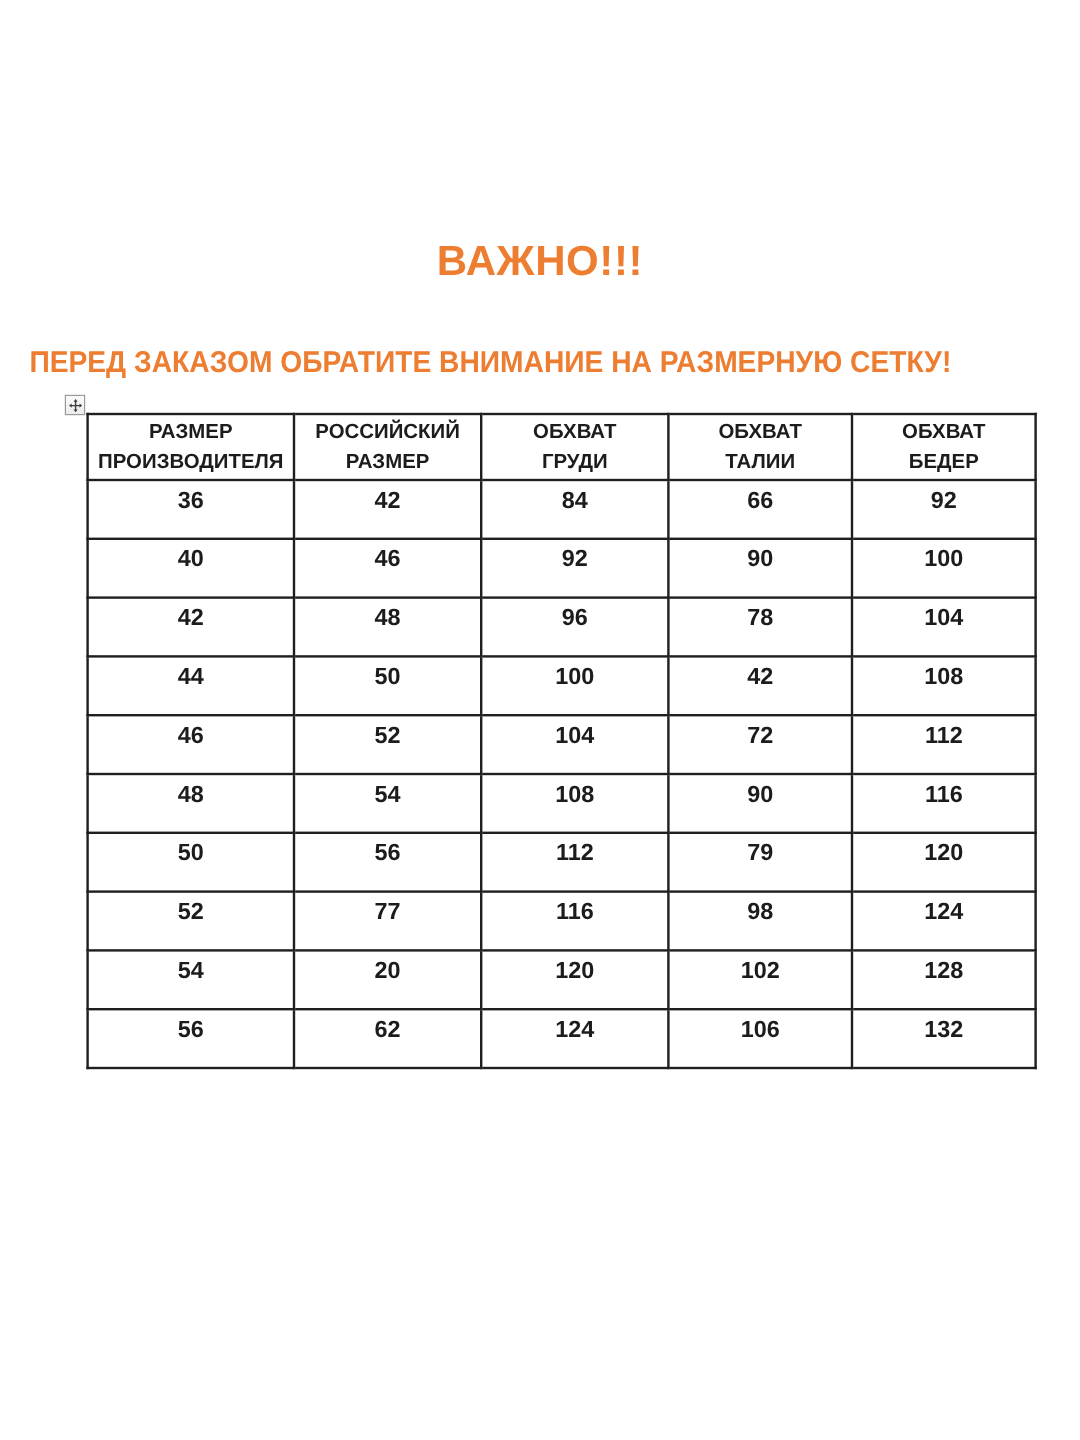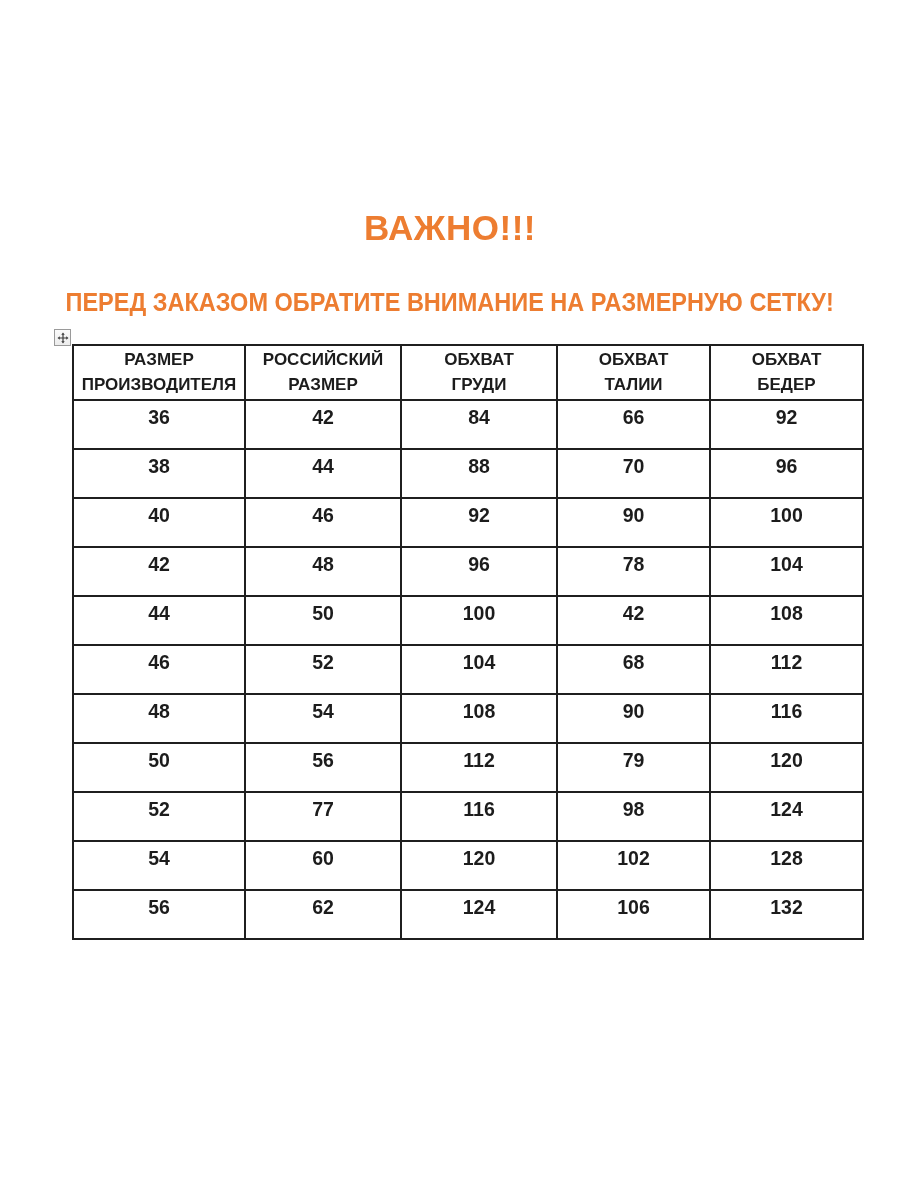--- a/index.html
+++ b/index.html
@@ -13,36 +13,35 @@
     overflow: hidden;
   }
   .page {
     position: relative;
     width: 900px;
     height: 1200px;
     background: #ffffff;
   }
   .title {
     position: absolute;
-    top: 208px;
+    top: 198px;
     left: 0;
     width: 100%;
     margin: 0;
     text-align: center;
     color: #ED7D31;
     font-size: 35px;
     font-weight: bold;
     letter-spacing: 0.5px;
   }
   .subtitle {
     position: absolute;
     top: 288px;
     left: 0;
     width: 100%;
-    text-align: center;
     color: #ED7D31;
     font-size: 25px;
     font-weight: bold;
     white-space: nowrap;
   }
   .subtitle-inner {
     display: inline-block;
     transform: scaleX(0.94);
     transform-origin: center;
   }
@@ -158,27 +157,20 @@
       </thead>
       <tbody>
           <tr>
             <td>36</td>
             <td>42</td>
             <td>84</td>
             <td>66</td>
             <td>92</td>
           </tr>
           <tr>
-            <td>38</td>
-            <td>44</td>
-            <td>88</td>
-            <td>70</td>
-            <td>96</td>
-          </tr>
-          <tr>
             <td>40</td>
             <td>46</td>
             <td>92</td>
             <td>90</td>
             <td>100</td>
           </tr>
           <tr>
             <td>42</td>
             <td>48</td>
             <td>96</td>
@@ -189,21 +181,21 @@
             <td>44</td>
             <td>50</td>
             <td>100</td>
             <td>42</td>
             <td>108</td>
           </tr>
           <tr>
             <td>46</td>
             <td>52</td>
             <td>104</td>
-            <td>68</td>
+            <td>72</td>
             <td>112</td>
           </tr>
           <tr>
             <td>48</td>
             <td>54</td>
             <td>108</td>
             <td>90</td>
             <td>116</td>
           </tr>
           <tr>
@@ -215,21 +207,21 @@
           </tr>
           <tr>
             <td>52</td>
             <td>77</td>
             <td>116</td>
             <td>98</td>
             <td>124</td>
           </tr>
           <tr>
             <td>54</td>
-            <td>60</td>
+            <td>20</td>
             <td>120</td>
             <td>102</td>
             <td>128</td>
           </tr>
           <tr>
             <td>56</td>
             <td>62</td>
             <td>124</td>
             <td>106</td>
             <td>132</td>

